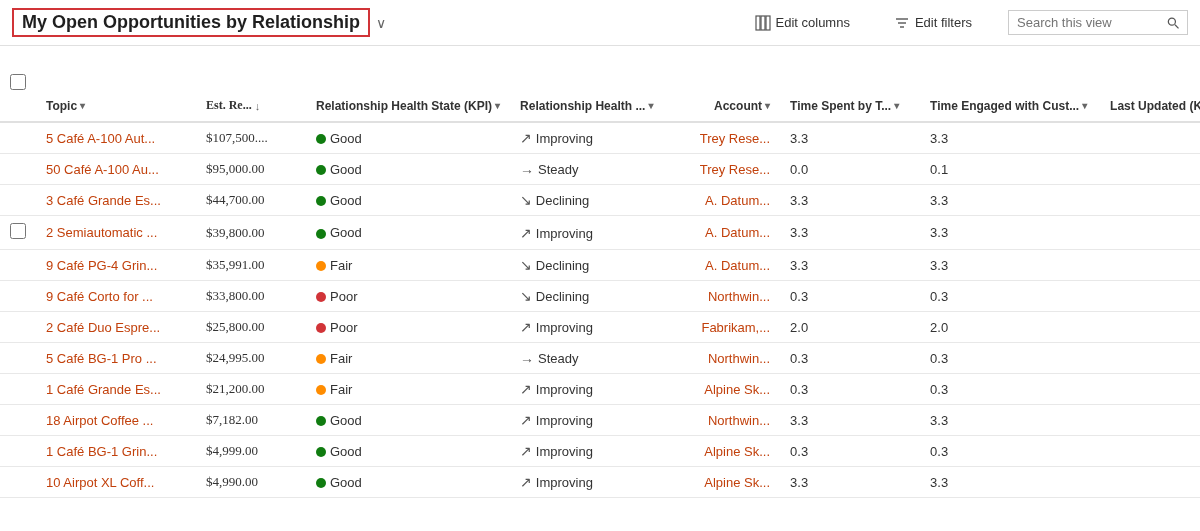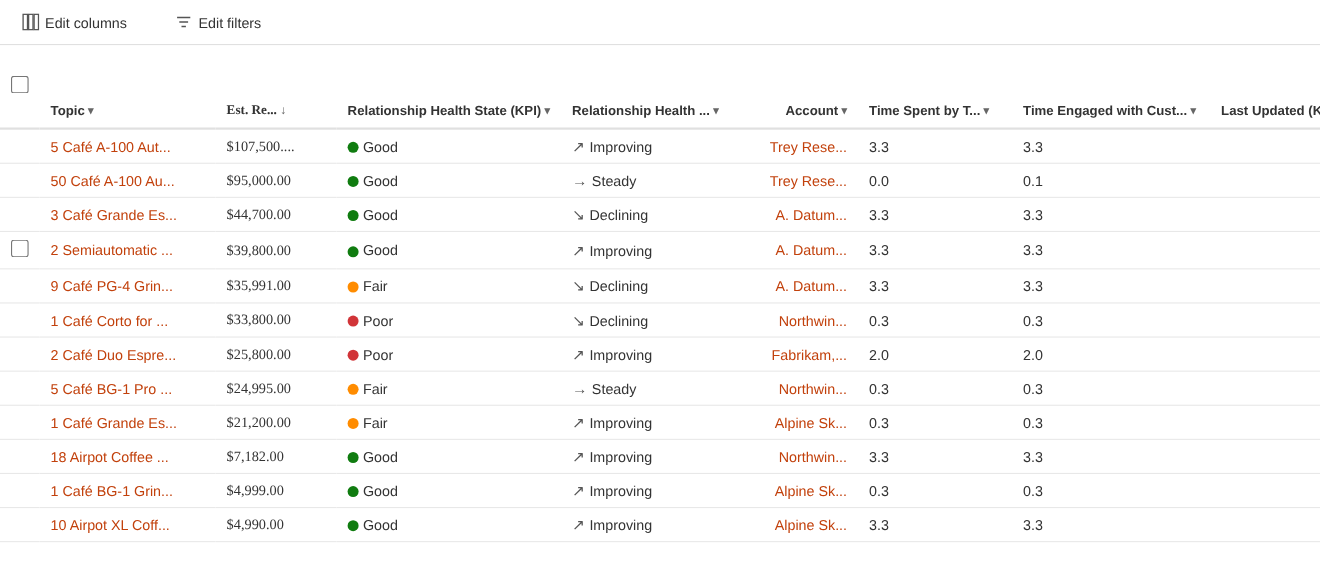--- a/index.html
+++ b/index.html
@@ -152,37 +152,48 @@
     }
 
     .sort-indicator { color: #666; font-size: 11px; }
 
     .col-filter { color: #666; font-size: 10px; }
   </style>
 </head>
 <body>
 
 <div class="header">
+  <div class="header-left">
+    <span class="title">My Open Opportunities by Relationship</span>
+    <span class="title-chevron" style="cursor:pointer;">∨</span>
+  </div>
   <div class="header-right">
     <button class="header-btn">
       <svg width="16" height="16" viewBox="0 0 16 16">
         <rect x="1" y="1" width="4" height="14" fill="none" stroke="#555" stroke-width="1.2"></rect>
         <rect x="6" y="1" width="4" height="14" fill="none" stroke="#555" stroke-width="1.2"></rect>
         <rect x="11" y="1" width="4" height="14" fill="none" stroke="#555" stroke-width="1.2"></rect>
       </svg>
       <span>Edit columns</span>
     </button>
     <button class="header-btn">
       <svg width="16" height="16" viewBox="0 0 16 16">
         <line x1="2" y1="4" x2="14" y2="4" stroke="#555" stroke-width="1.4"></line>
         <line x1="4" y1="8" x2="12" y2="8" stroke="#555" stroke-width="1.4"></line>
         <line x1="6" y1="12" x2="10" y2="12" stroke="#555" stroke-width="1.4"></line>
       </svg>
       <span>Edit filters</span>
     </button>
+    <div class="search-box">
+      <input type="text" placeholder="Search this view" style="">
+      <svg width="14" height="14" viewBox="0 0 14 14">
+        <circle cx="5.5" cy="5.5" r="4" fill="none" stroke="#555" stroke-width="1.4"></circle>
+        <line x1="9" y1="9" x2="13" y2="13" stroke="#555" stroke-width="1.4"></line>
+      </svg>
+    </div>
   </div>
 </div>
 
 <div class="table-container">
   <table>
     <thead>
       <tr>
         <th class="checkbox-col">
           <input type="checkbox" class="row-checkbox" style="">
         </th>
@@ -287,21 +298,21 @@
           <td class="revenue-col">$35,991.00</td>
           <td class="health-state-col"><span class="dot dot-orange"></span><span>Fair</span></td>
           <td class="health-trend-col"><span class="trend-icon">↘</span><span>Declining</span></td>
           <td class="account-col"><a class="link-blue">A. Datum...</a></td>
           <td class="time-spent-col">3.3</td>
           <td class="time-engaged-col">3.3</td>
           <td class="last-updated-col"></td>
         </tr>
         <tr>
           <td class="checkbox-col"></td>
-          <td class="topic-col"><a class="link-blue">1 Café Corto for ...</a></td>
+          <td class="topic-col"><a class="link-blue">9 Café Corto for ...</a></td>
           <td class="revenue-col">$33,800.00</td>
           <td class="health-state-col"><span class="dot dot-red"></span><span>Poor</span></td>
           <td class="health-trend-col"><span class="trend-icon">↘</span><span>Declining</span></td>
           <td class="account-col"><a class="link-blue">Northwin...</a></td>
           <td class="time-spent-col">0.3</td>
           <td class="time-engaged-col">0.3</td>
           <td class="last-updated-col"></td>
         </tr>
         <tr>
           <td class="checkbox-col"></td>

